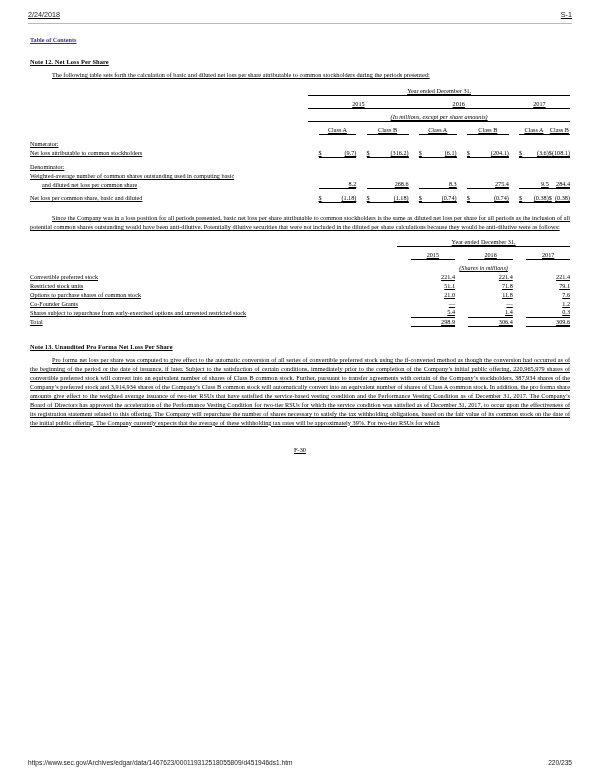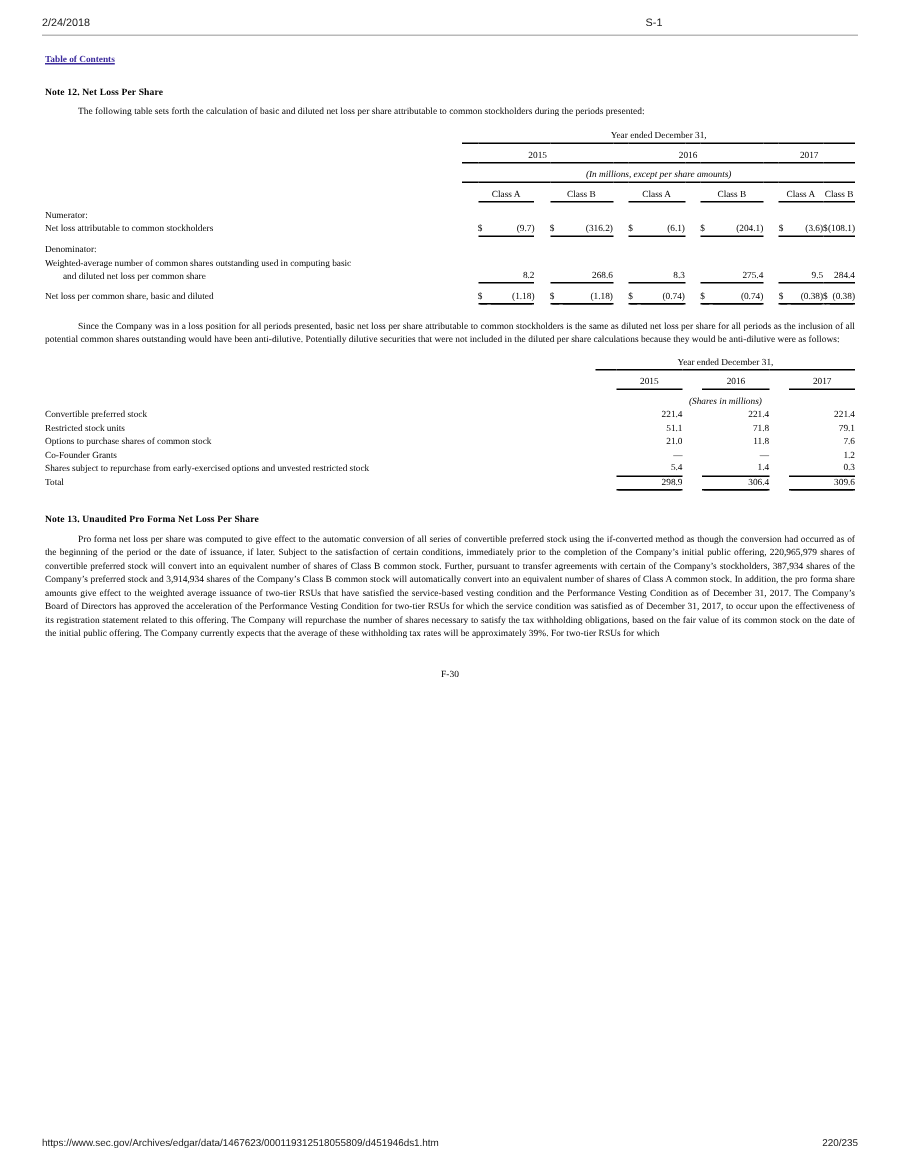--- a/index.html
+++ b/index.html
@@ -14,33 +14,34 @@
     color: #000000;
     position: relative;
     overflow: hidden;
   }
 
   .page {
     position: relative;
     width: 600px;
     height: 776px;
     box-sizing: border-box;
+    text-decoration: underline;
   }
 
   
   .print-header {
     display: flex;
     align-items: baseline;
     padding: 10px 28px 0 28px;
     font-family: "Liberation Sans", sans-serif;
     font-size: 7.2px;
     color: #1a1a1a;
   }
   .print-header .ph-date { width: 210px; }
-  .print-header .ph-title { flex: 1; text-align: center; padding-left: 62px; }
+  .print-header .ph-title { flex: 1; text-align: right; padding-left: 62px; }
 
   .header-rule {
     margin: 4px 28px 0 28px;
     border-top: 1px solid #b9b9b9;
     height: 0;
   }
 
   
   .doc {
     padding: 0 30px;

